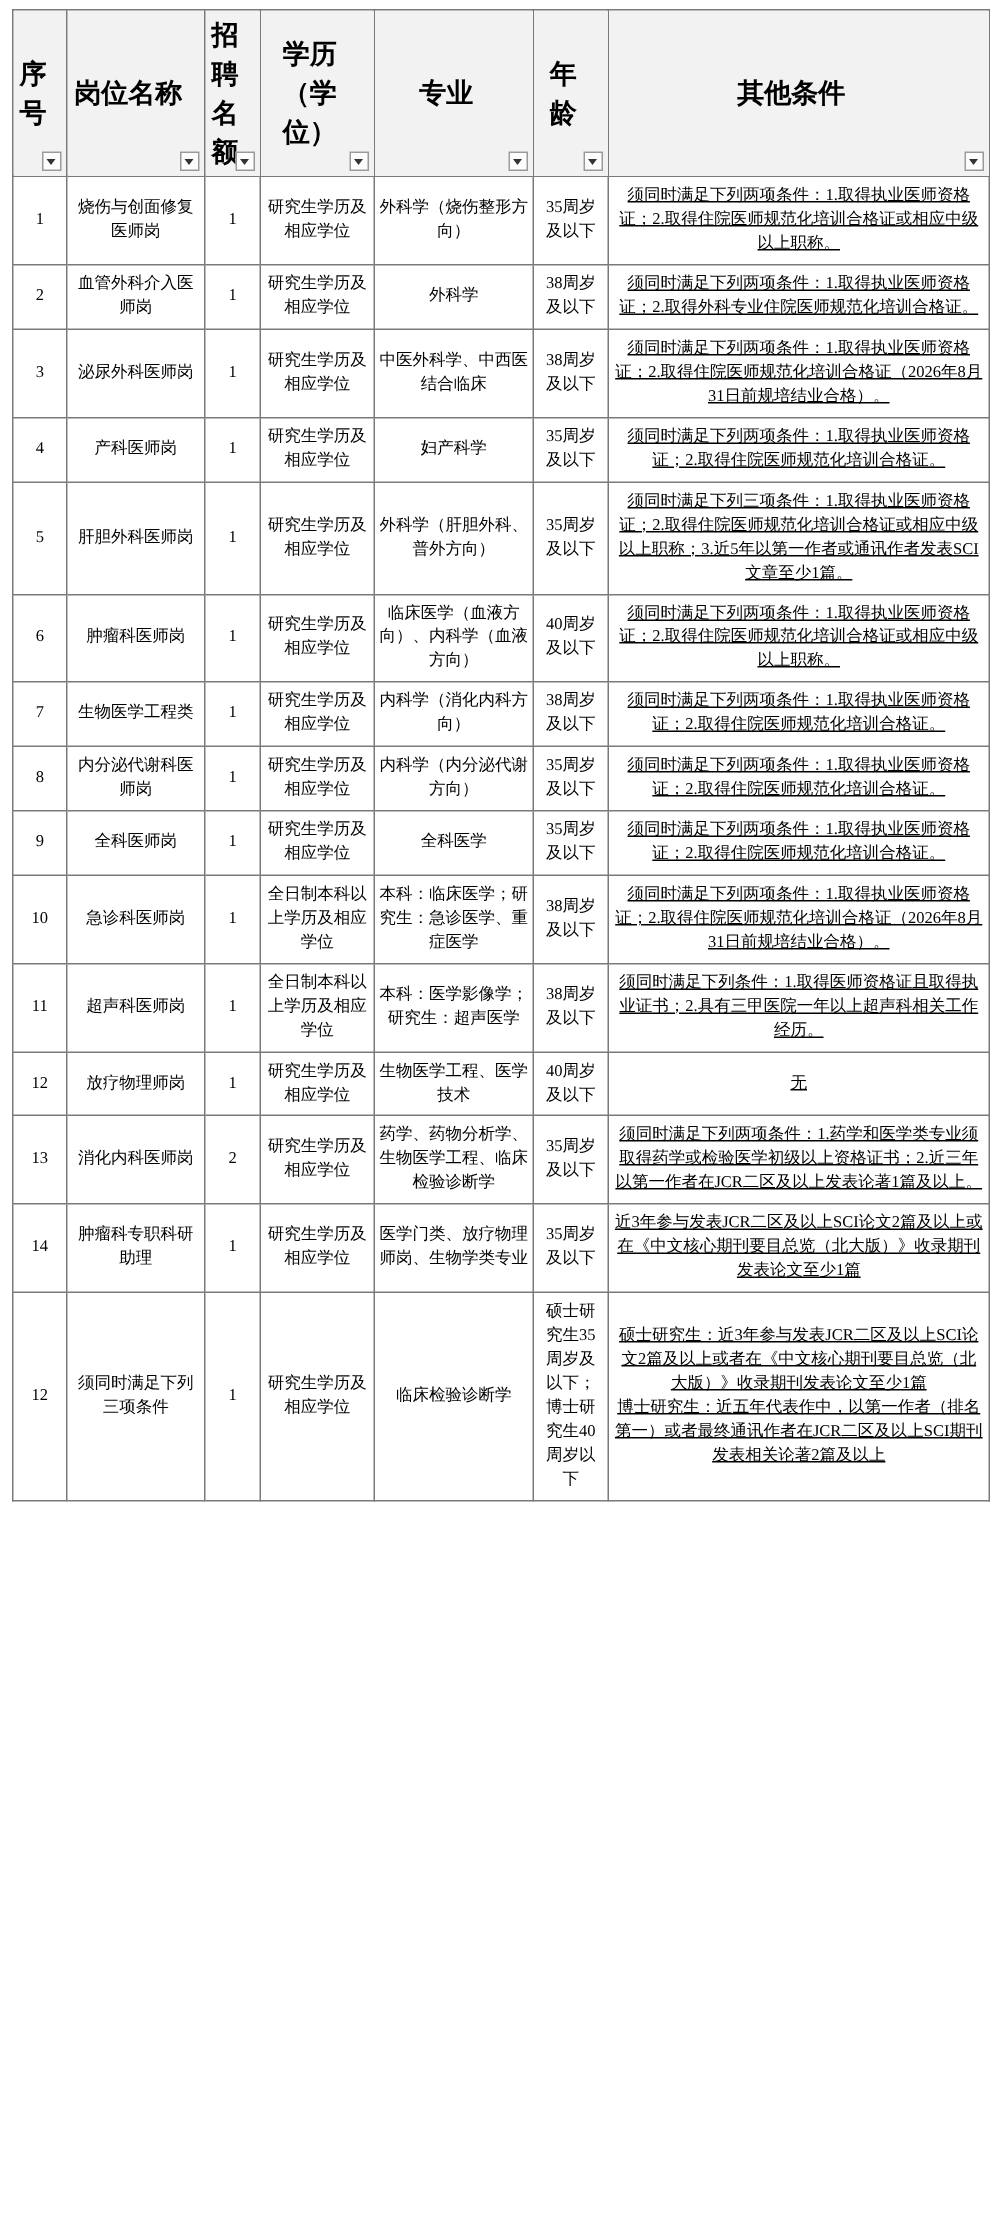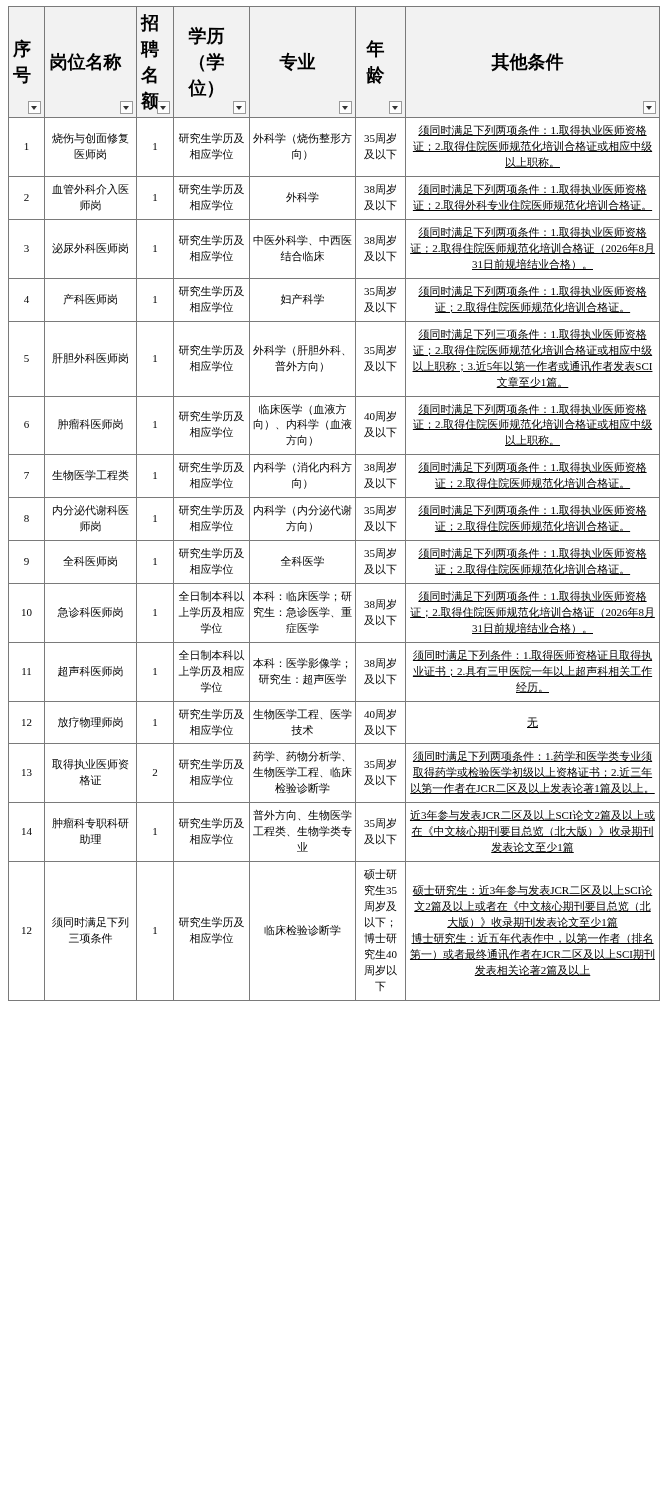--- a/index.html
+++ b/index.html
@@ -407,21 +407,21 @@
           </td>
           <td class="col-other">
             <span class="cell-line">无</span>
           </td>
         </tr>
         <tr>
           <td class="col-idx">
             <span class="cell-line">13</span>
           </td>
           <td class="col-name">
-            <span class="cell-line">取得执业医师资格证</span>
+            <span class="cell-line">消化内科医师岗</span>
           </td>
           <td class="col-num">
             <span class="cell-line">2</span>
           </td>
           <td class="col-edu">
             <span class="cell-line">研究生学历及相应学位</span>
           </td>
           <td class="col-major">
             <span class="cell-line">药学、药物分析学、生物医学工程、临床检验诊断学</span>
           </td>
@@ -439,21 +439,21 @@
           <td class="col-name">
             <span class="cell-line">肿瘤科专职科研助理</span>
           </td>
           <td class="col-num">
             <span class="cell-line">1</span>
           </td>
           <td class="col-edu">
             <span class="cell-line">研究生学历及相应学位</span>
           </td>
           <td class="col-major">
-            <span class="cell-line">普外方向、生物医学工程类、生物学类专业</span>
+            <span class="cell-line">医学门类、放疗物理师岗、生物学类专业</span>
           </td>
           <td class="col-age">
             <span class="cell-line">35周岁及以下</span>
           </td>
           <td class="col-other">
             <span class="cell-line">近3年参与发表JCR二区及以上SCI论文2篇及以上或在《中文核心期刊要目总览（北大版）》收录期刊发表论文至少1篇</span>
           </td>
         </tr>
         <tr>
           <td class="col-idx">

